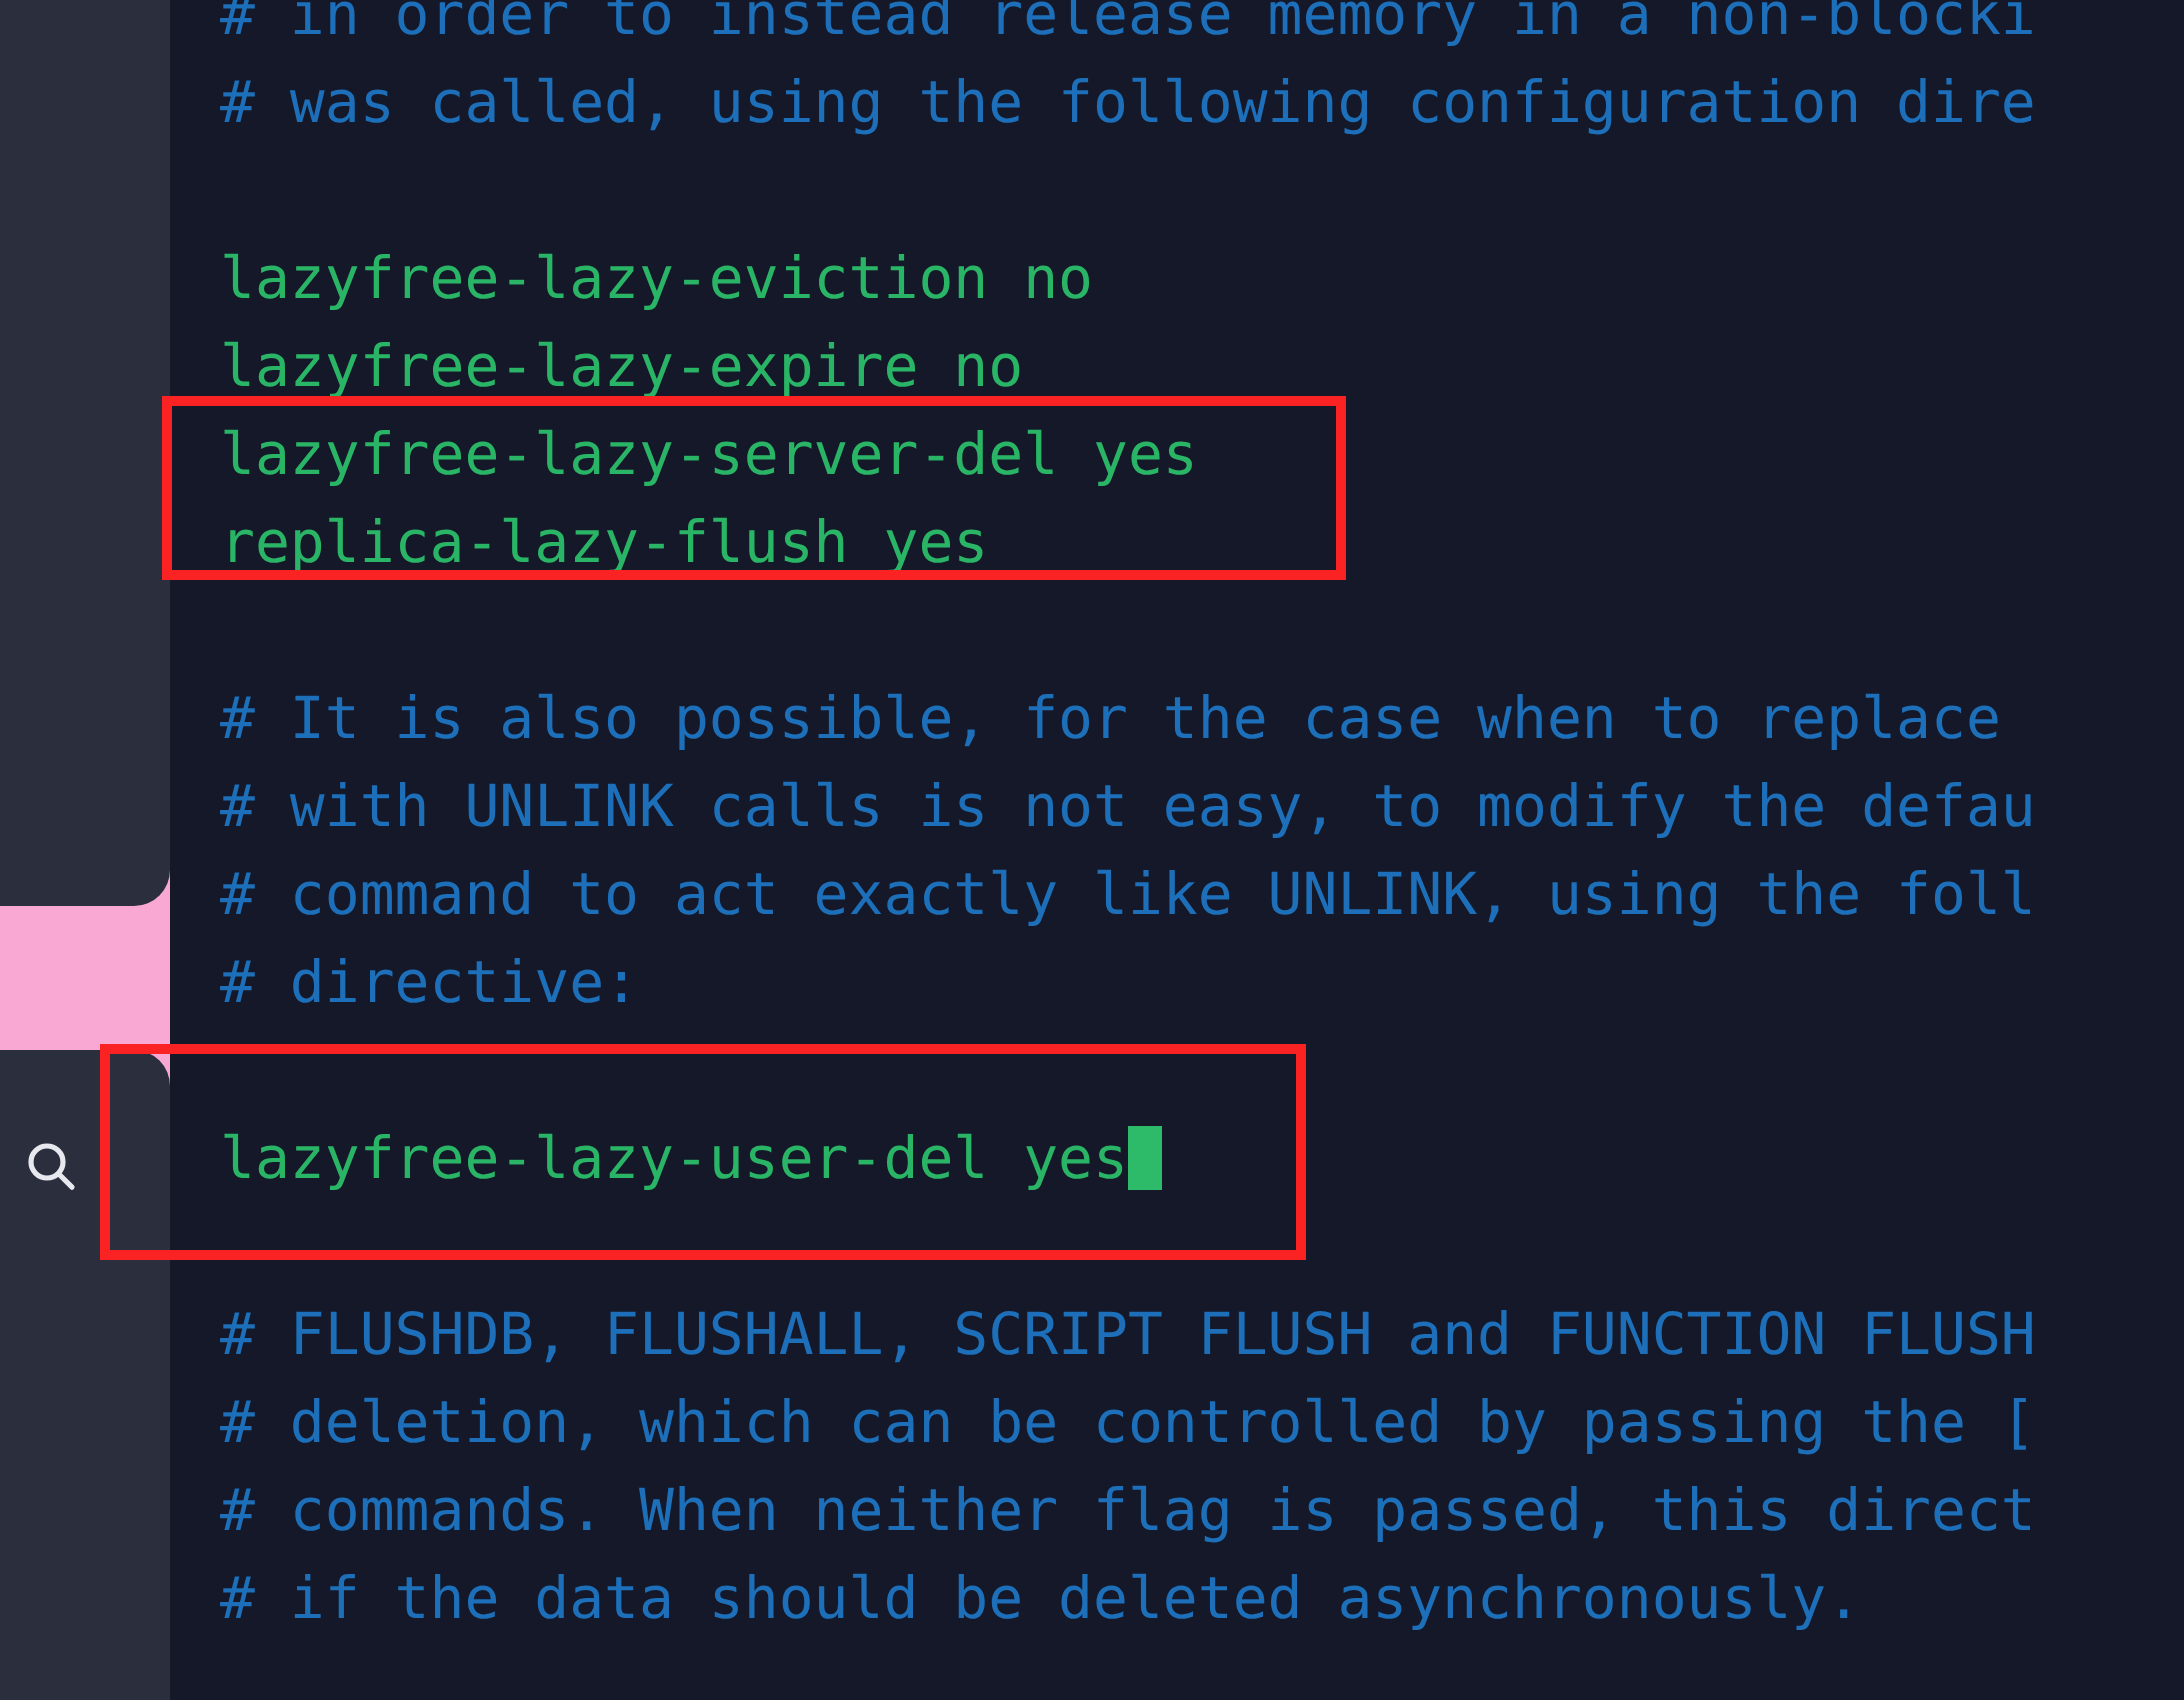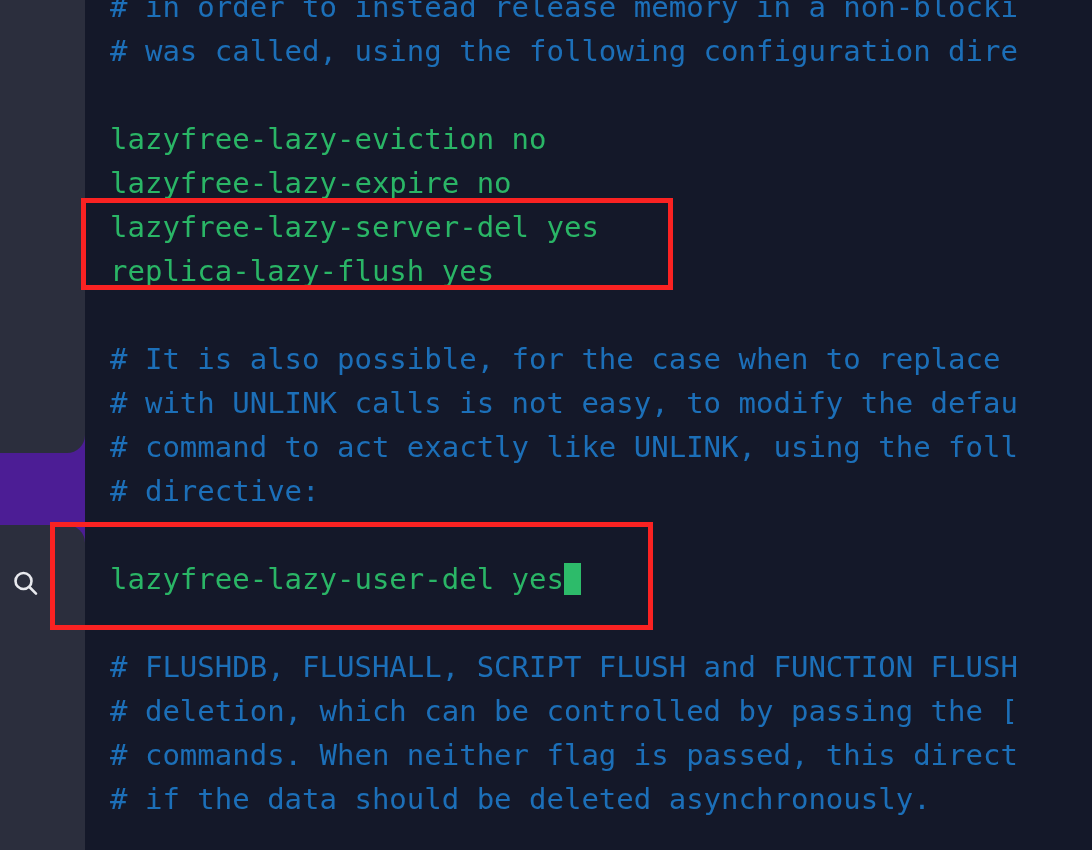--- a/index.html
+++ b/index.html
@@ -6,21 +6,21 @@
   html, body {
     margin: 0;
     padding: 0;
     background: #141829;
   }
   #screen {
     position: relative;
     width: 1092px;
     height: 850px;
     overflow: hidden;
-    background: #4c1d95;
+    background: #f9a8d4;
     font-family: "DejaVu Sans Mono", "Liberation Mono", monospace;
   }
 
   
   .sidebar-panel {
     position: absolute;
     left: 0;
     width: 85px;
     background: #2b2e3d;
   }

